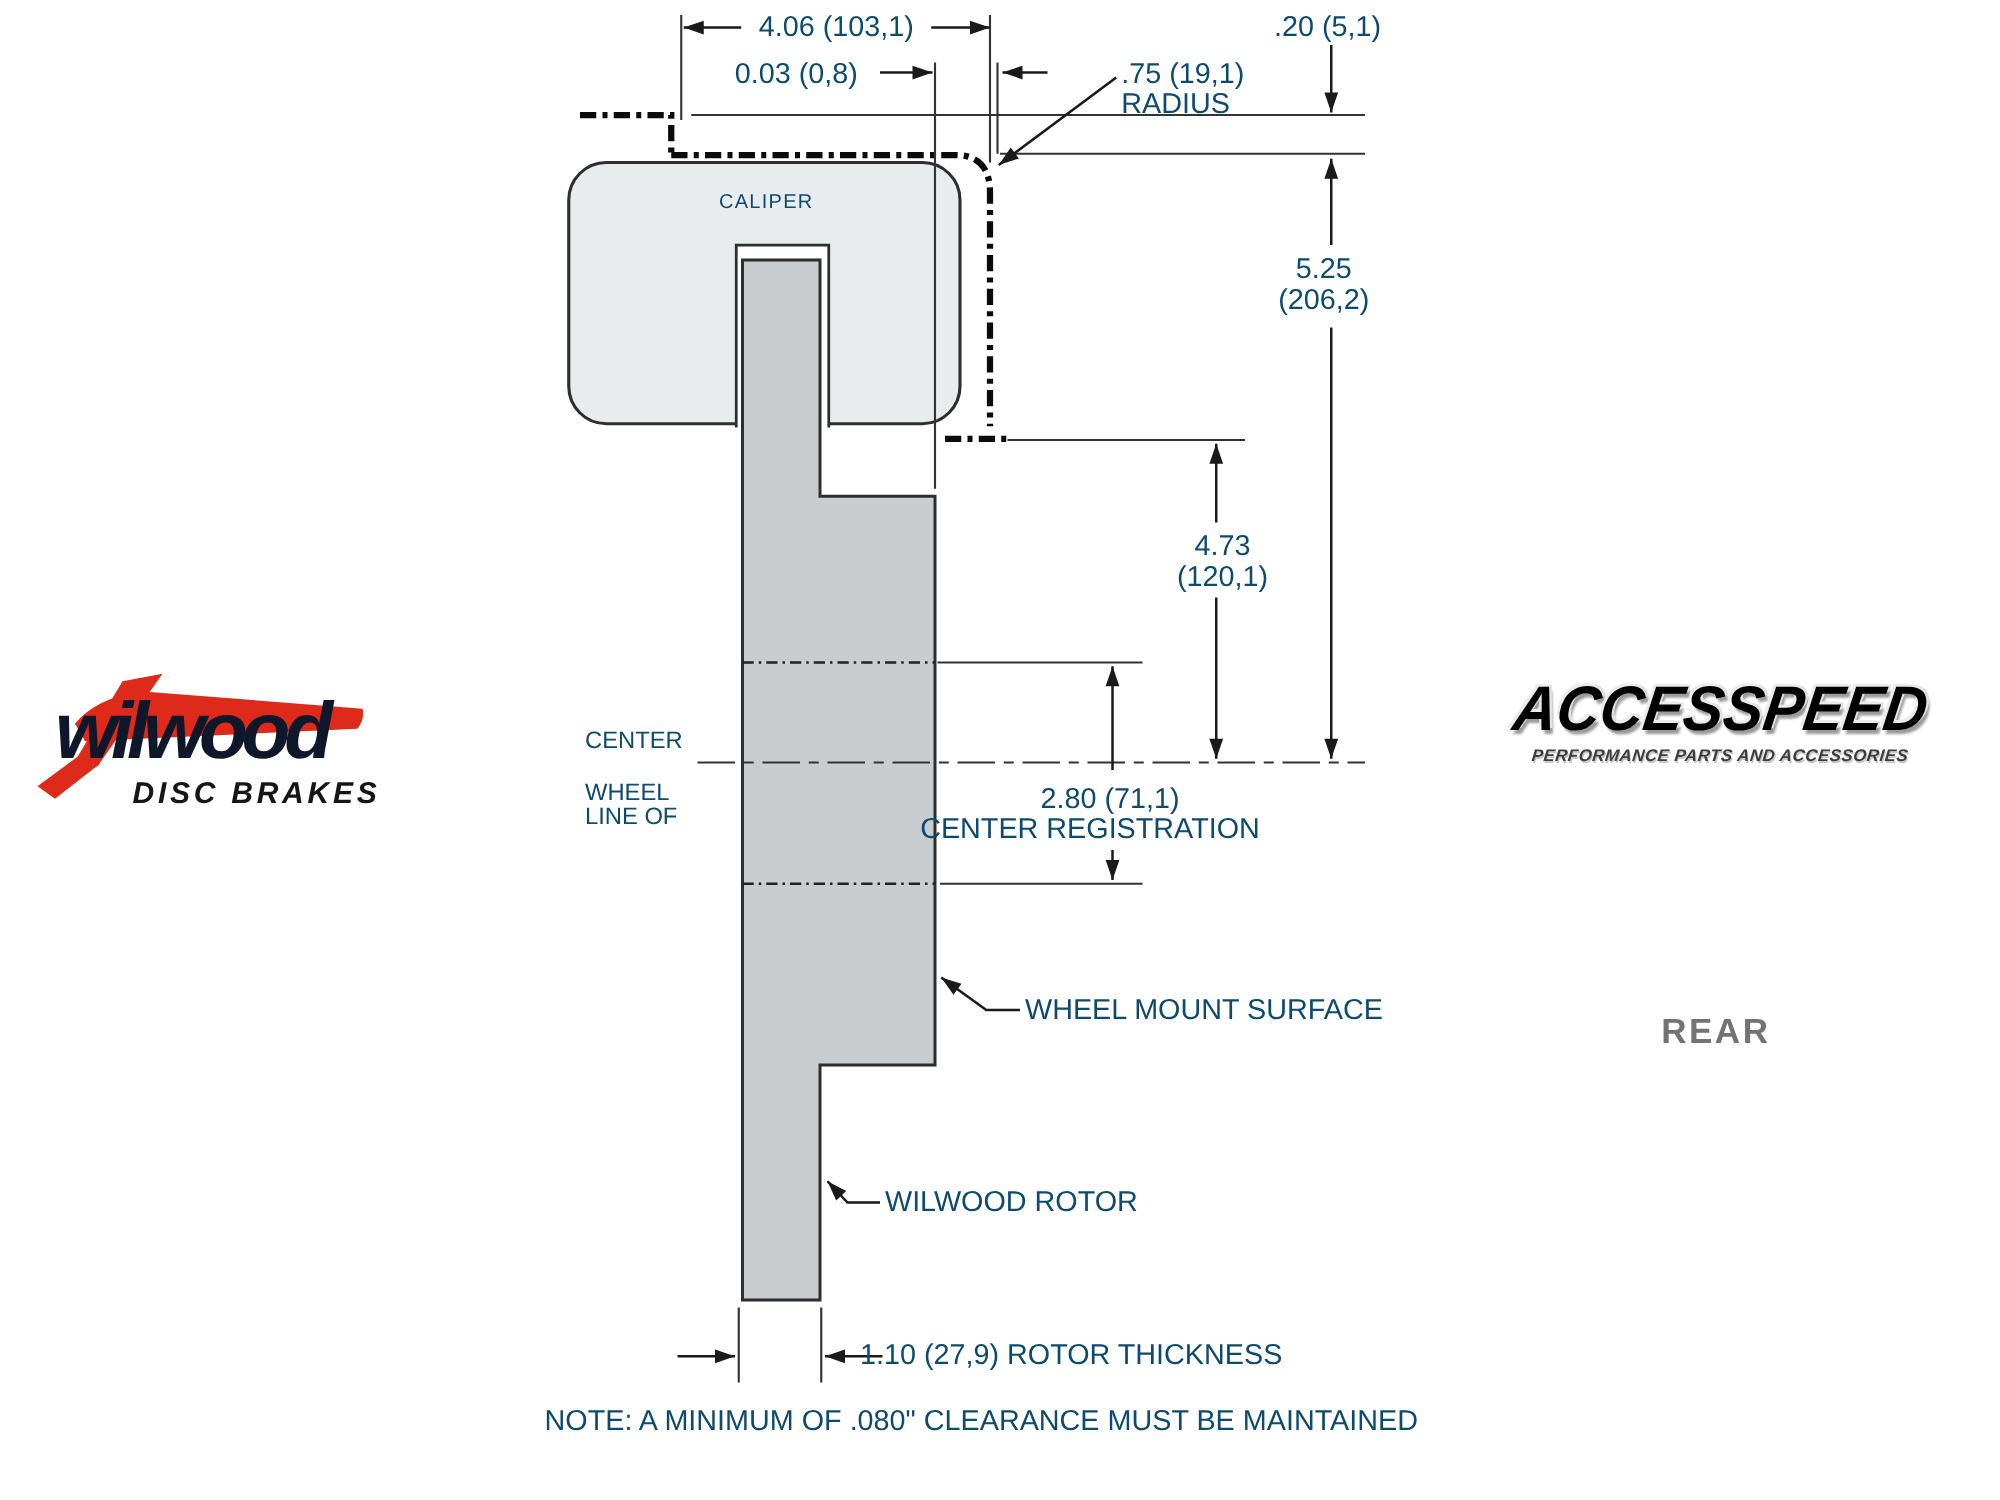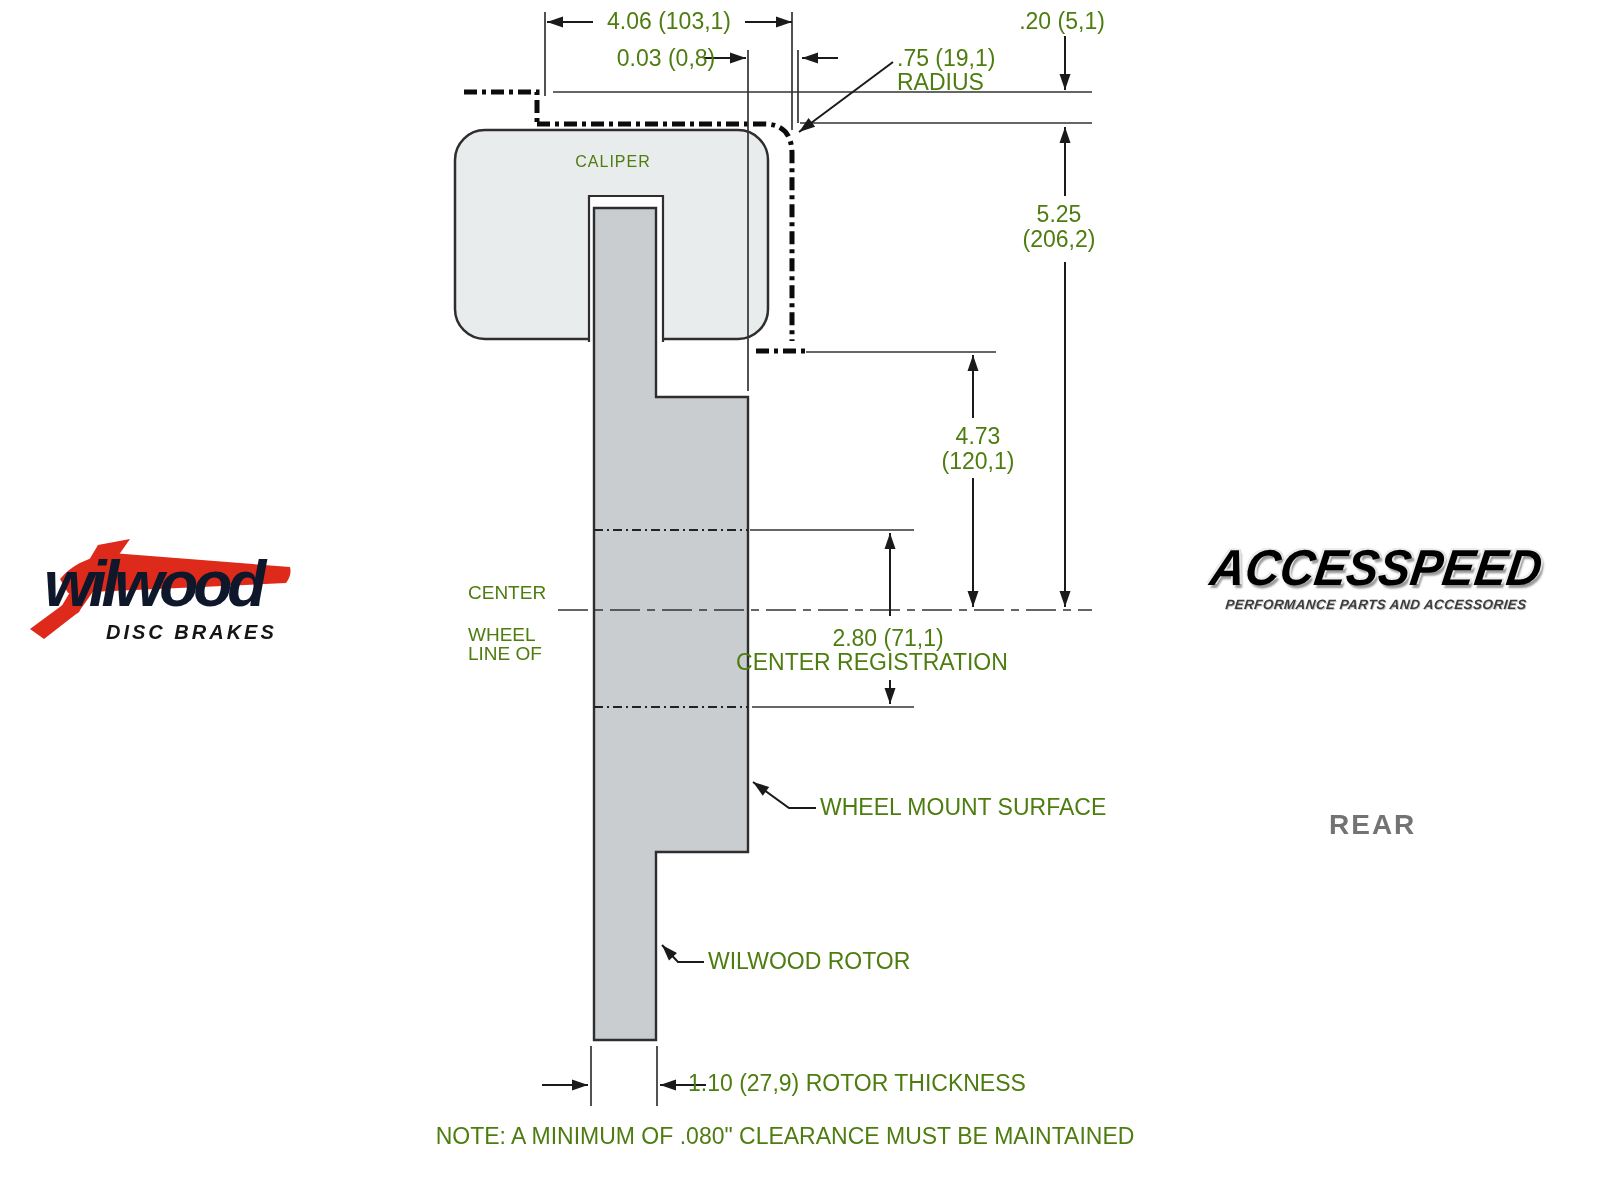--- a/index.html
+++ b/index.html
@@ -1,30 +1,30 @@
 <!DOCTYPE html>
 <html><head>
 <meta charset="utf-8">
 <style>
   html,body{margin:0;padding:0;background:#fff;}
   #stage{position:relative;width:1600px;height:1200px;background:#fff;overflow:hidden;
          font-family:"Liberation Sans",sans-serif;color:#141414;}
   #linework{position:absolute;left:0;top:0;}
-  .t{position:absolute;white-space:nowrap;font-size:23px;line-height:25px;color:#4d7c0f;}
+  .t{position:absolute;white-space:nowrap;font-size:23px;line-height:25px;color:#0c4a6e;}
   .ctr{transform:translateX(-50%);text-align:center;}
   .caliper-label{font-size:16px;letter-spacing:1px;}
   .cl-label{font-size:19px;line-height:21px;}
   .note{font-size:23px;}
   .rear{font-size:28px;font-weight:bold;letter-spacing:2px;color:#737373;}
   
   .wilwood{position:absolute;left:14px;top:533px;width:310px;height:122px;}
   .wilwood svg{position:absolute;left:0;top:0;}
   .ww-name{position:absolute;left:30px;top:14px;font-size:64px;font-weight:bold;font-style:italic;
            letter-spacing:-5px;color:#0f172a;}
-  .ww-tag{position:absolute;left:92px;top:88px;font-size:20px;font-weight:bold;font-style:italic;
+  .ww-tag{position:absolute;left:92px;top:88px;font-size:24px;font-weight:bold;font-style:italic;
           letter-spacing:3px;color:#151515;}
   
   .accesspeed{position:absolute;left:1192px;top:540px;width:368px;text-align:center;}
   .ap-name{display:inline-block;font-size:48px;font-weight:bold;font-style:italic;color:#000;
            transform:skewX(-8deg) scaleY(1.05);letter-spacing:0px;
            text-shadow:-2px -2px 0 #ececec,2px -1px 0 #e2e2e2,3px 3px 2px #9a9a9a;}
   .ap-tag{margin-top:2px;font-size:13.5px;font-weight:bold;font-style:italic;color:#3d3d3d;
           letter-spacing:0.4px;transform:skewX(-6deg);text-shadow:1px 1px 0 #c6c6c6;}
 </style>
 </head>
@@ -87,21 +87,21 @@
       <path d="M890 616 L890 533" marker-end="url(#ah)"></path>
       <path d="M890 680 L890 704" marker-end="url(#ah)"></path>
       <path d="M816 808 L789 808 L753 782" marker-end="url(#ah)"></path>
       <path d="M704 962 L678 962 L662 945" marker-end="url(#ah)"></path>
       <path d="M542 1085 L588 1085" marker-end="url(#ah)"></path>
       <path d="M706 1085 L660 1085" marker-end="url(#ah)"></path>
     </g>
   </svg>
 
   <div class="t ctr" style="left:669px;top:9px;">4.06 (103,1)</div>
-  <div class="t ctr" style="left:666px;top:46px;">0.03 (0,8)</div>
+  <div class="t ctr" style="left:637px;top:46px;">0.03 (0,8)</div>
   <div class="t" style="left:897px;top:46px;">.75 (19,1)</div>
   <div class="t" style="left:897px;top:70px;">RADIUS</div>
   <div class="t ctr" style="left:1062px;top:9px;">.20 (5,1)</div>
 
   <div class="t ctr caliper-label" style="left:613px;top:149px;">CALIPER</div>
 
   <div class="t ctr" style="left:1059px;top:202px;">5.25</div>
   <div class="t ctr" style="left:1059px;top:227px;">(206,2)</div>
 
   <div class="t ctr" style="left:978px;top:424px;">4.73</div>

